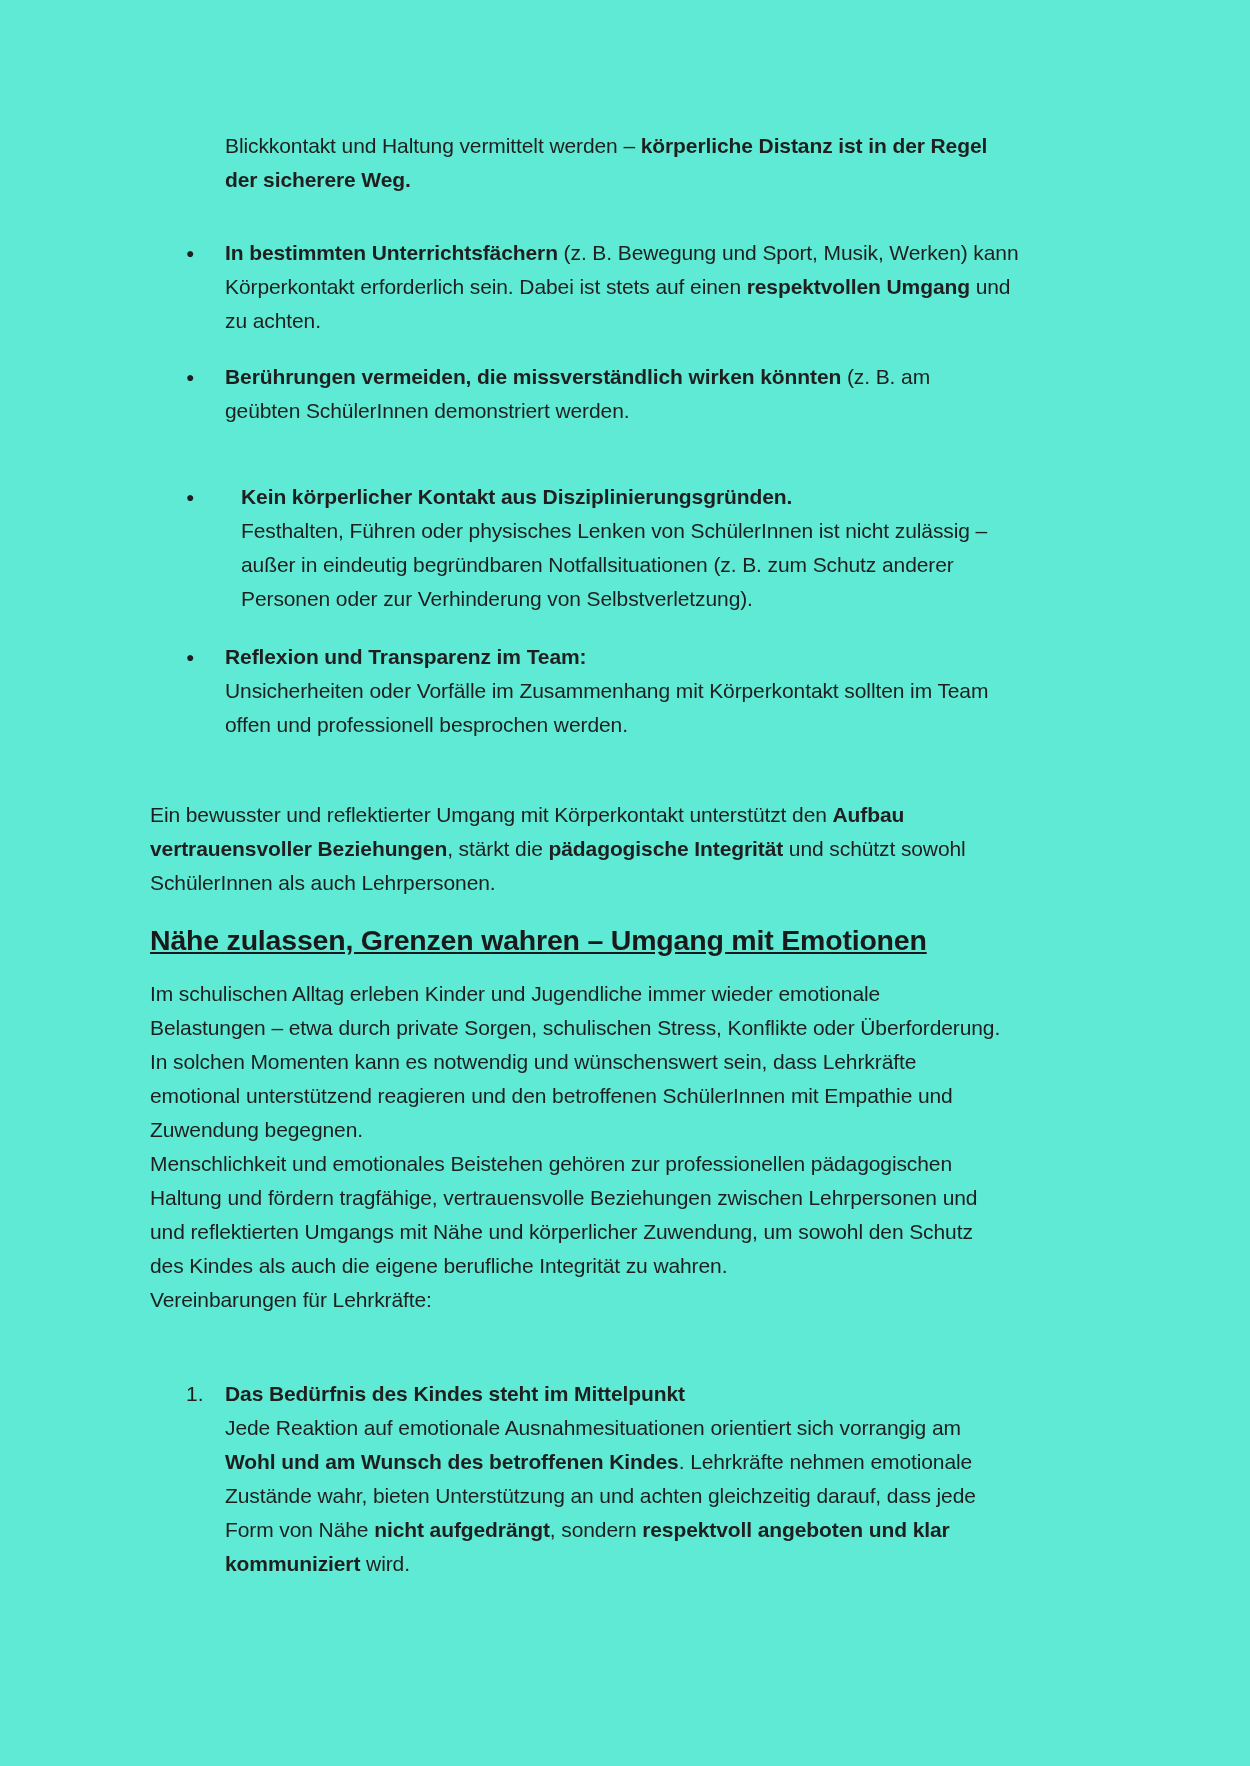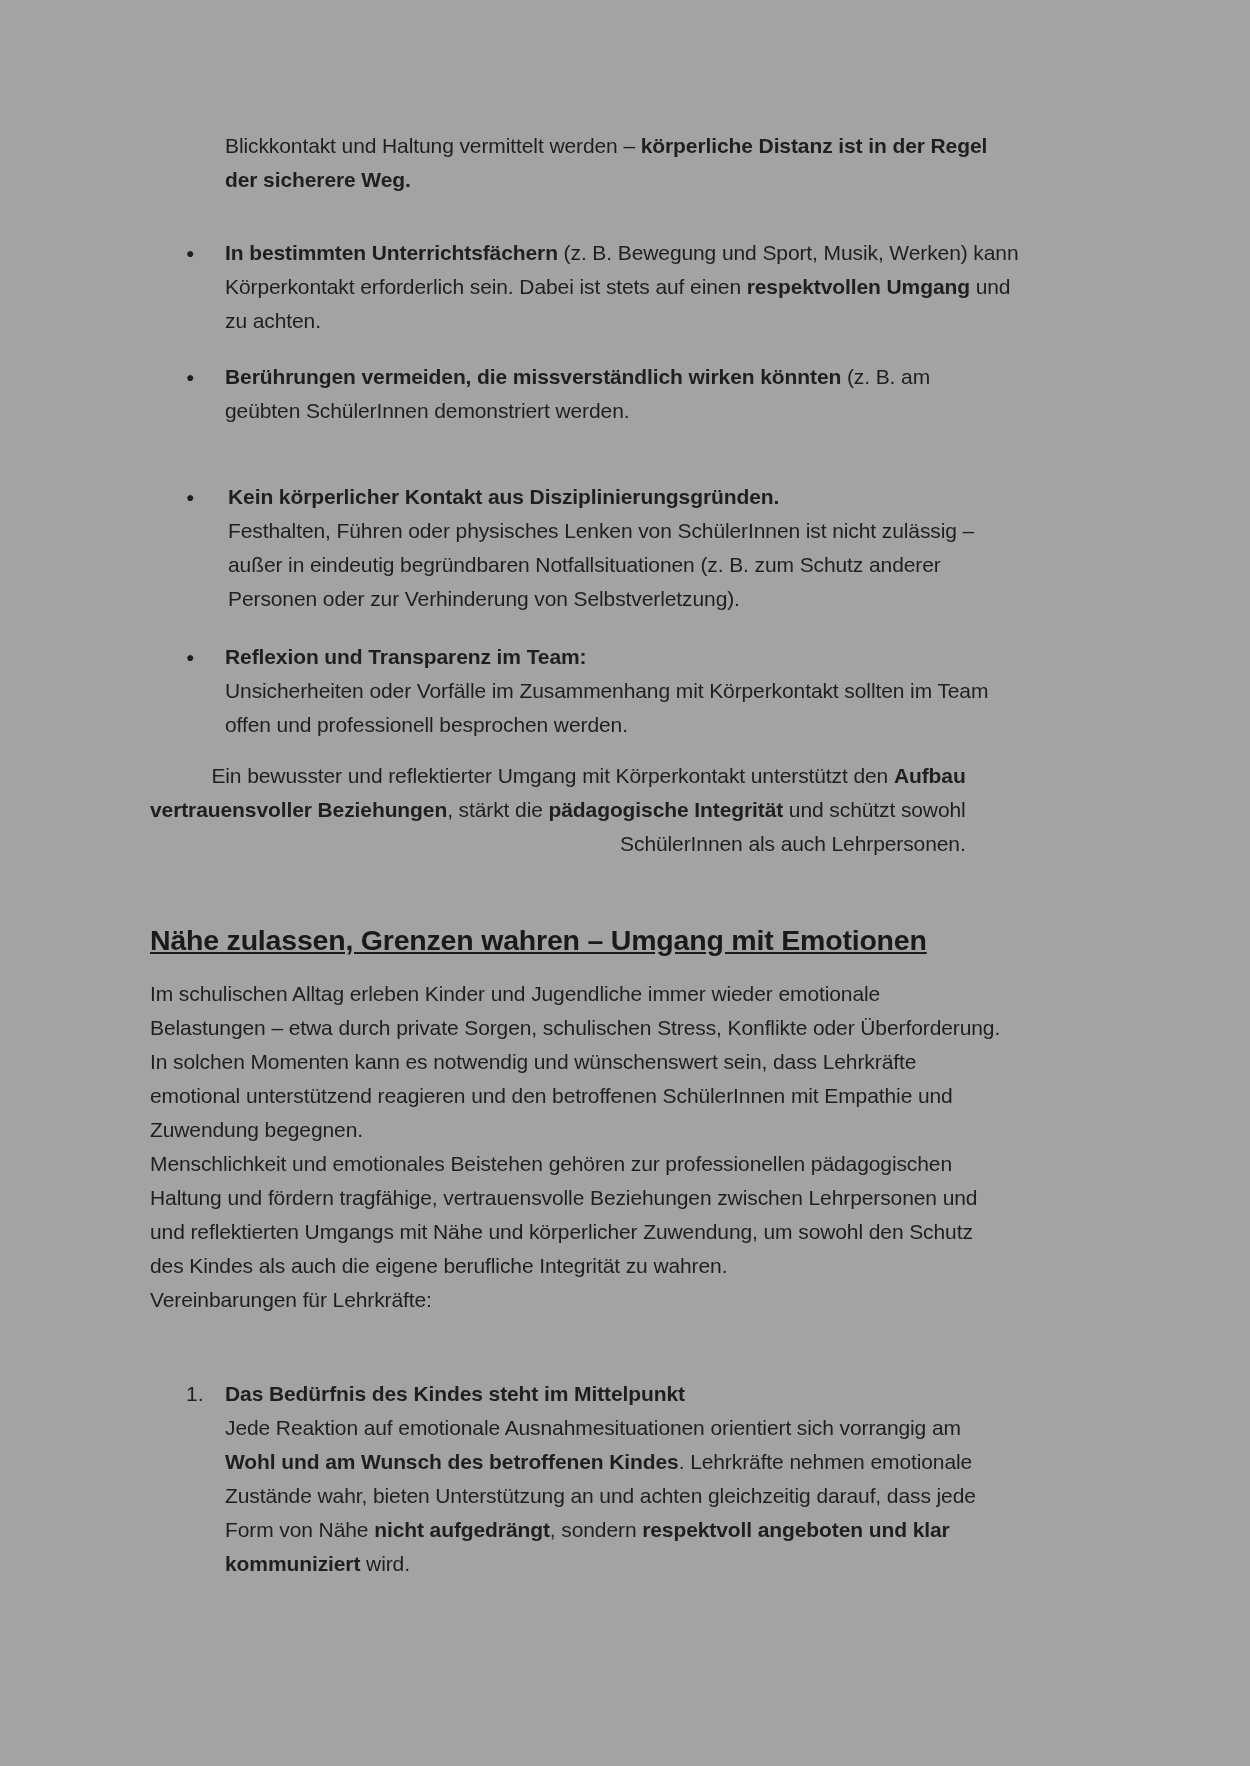--- a/index.html
+++ b/index.html
@@ -1,18 +1,18 @@
 <!DOCTYPE html>
 <html><head>
 <meta charset="utf-8">
 <style>
   html, body { margin: 0; padding: 0; background: #ffffff; }
   body { width: 1250px; height: 1766px; position: relative; overflow: hidden;
          font-family: "Liberation Sans", sans-serif; color: #1f1f1f; }
-  .page { position: absolute; left: 0; top: 0; width: 1250px; height: 1766px; background: #a3a3a3; }
+  .page { position: absolute; left: 0; top: 0; width: 1250px; height: 1766px; background: #5eead4; }
   .block { position: absolute; font-size: 21px; line-height: 34px; letter-spacing: -0.1px; }
   .line { display: block; white-space: nowrap; }
   b, .b { font-weight: bold; }
   .bullet { position: absolute; left: 186px; font-size: 14px; line-height: 34px; }
   .num { position: absolute; left: 186px; font-size: 21px; line-height: 34px; }
   h2 { position: absolute; margin: 0; left: 150px; top: 920px; font-size: 28.5px;
        line-height: 40px; font-weight: bold; letter-spacing: -0.2px; white-space: nowrap; color: #1a1a1a; text-decoration: underline; }
 </style>
 </head>
 <body>
@@ -31,35 +31,35 @@
       <span class="line"><span>zu achten.</span></span>
     </div>
 
   <span class="bullet" style="top:360px;">●</span>
   <div class="block" style="left:225px; top:360px;">
       <span class="line"><span class="b">Berührungen vermeiden, die missverständlich wirken könnten</span><span> (z. B. am</span></span>
       <span class="line"><span>geübten SchülerInnen demonstriert werden.</span></span>
     </div>
 
   <span class="bullet" style="top:480px;">●</span>
-  <div class="block" style="left:228px; top:480px;">
+  <div class="block" style="left:241px; top:480px;">
       <span class="line"><span class="b">Kein körperlicher Kontakt aus Disziplinierungsgründen.</span></span>
       <span class="line"><span>Festhalten, Führen oder physisches Lenken von SchülerInnen ist nicht zulässig –</span></span>
       <span class="line"><span>außer in eindeutig begründbaren Notfallsituationen (z. B. zum Schutz anderer</span></span>
       <span class="line"><span>Personen oder zur Verhinderung von Selbstverletzung).</span></span>
     </div>
 
   <span class="bullet" style="top:640px;">●</span>
   <div class="block" style="left:225px; top:640px;">
       <span class="line"><span class="b">Reflexion und Transparenz im Team:</span></span>
       <span class="line"><span>Unsicherheiten oder Vorfälle im Zusammenhang mit Körperkontakt sollten im Team</span></span>
       <span class="line"><span>offen und professionell besprochen werden.</span></span>
     </div>
 
-  <div class="block" style="left:150px; top:759px;text-align:right;">
+  <div class="block" style="left:150px; top:798px;">
       <span class="line"><span>Ein bewusster und reflektierter Umgang mit Körperkontakt unterstützt den </span><span class="b">Aufbau</span></span>
       <span class="line"><span class="b">vertrauensvoller Beziehungen</span><span>, stärkt die </span><span class="b">pädagogische Integrität</span><span> und schützt sowohl</span></span>
       <span class="line"><span>SchülerInnen als auch Lehrpersonen.</span></span>
     </div>
 
   <h2>Nähe zulassen, Grenzen wahren – Umgang mit Emotionen</h2>
 
   <div class="block" style="left:150px; top:977px;">
       <span class="line"><span>Im schulischen Alltag erleben Kinder und Jugendliche immer wieder emotionale</span></span>
       <span class="line"><span>Belastungen – etwa durch private Sorgen, schulischen Stress, Konflikte oder Überforderung.</span></span>

